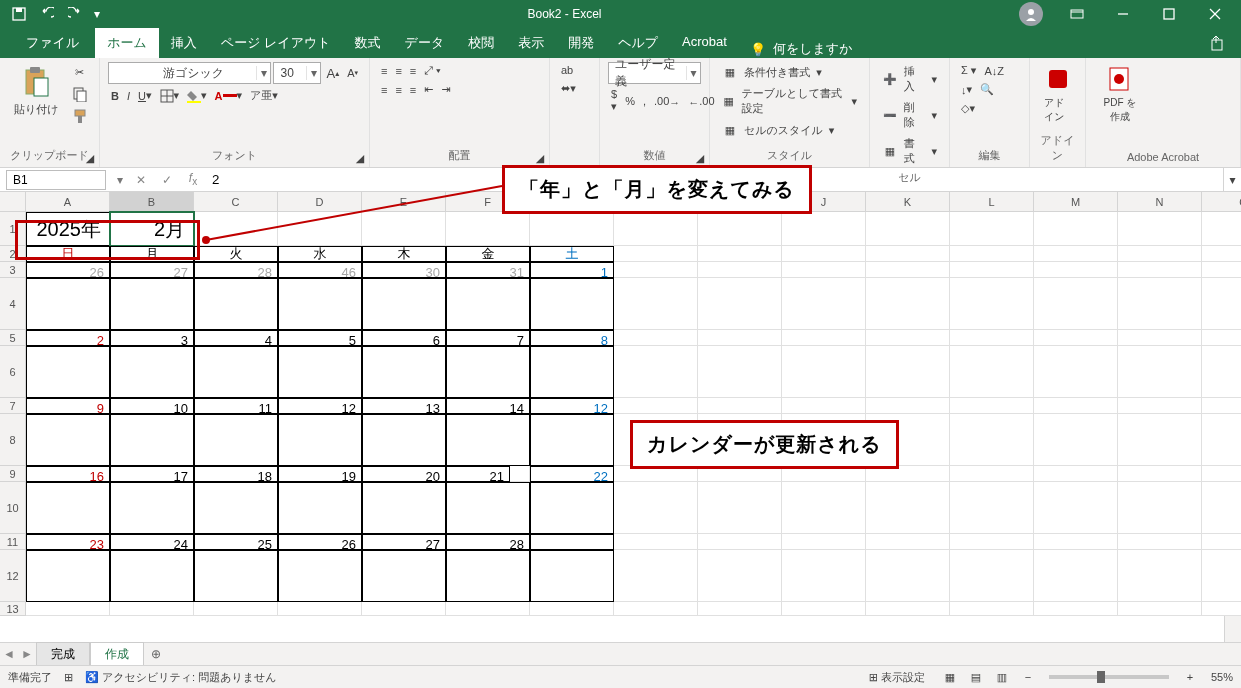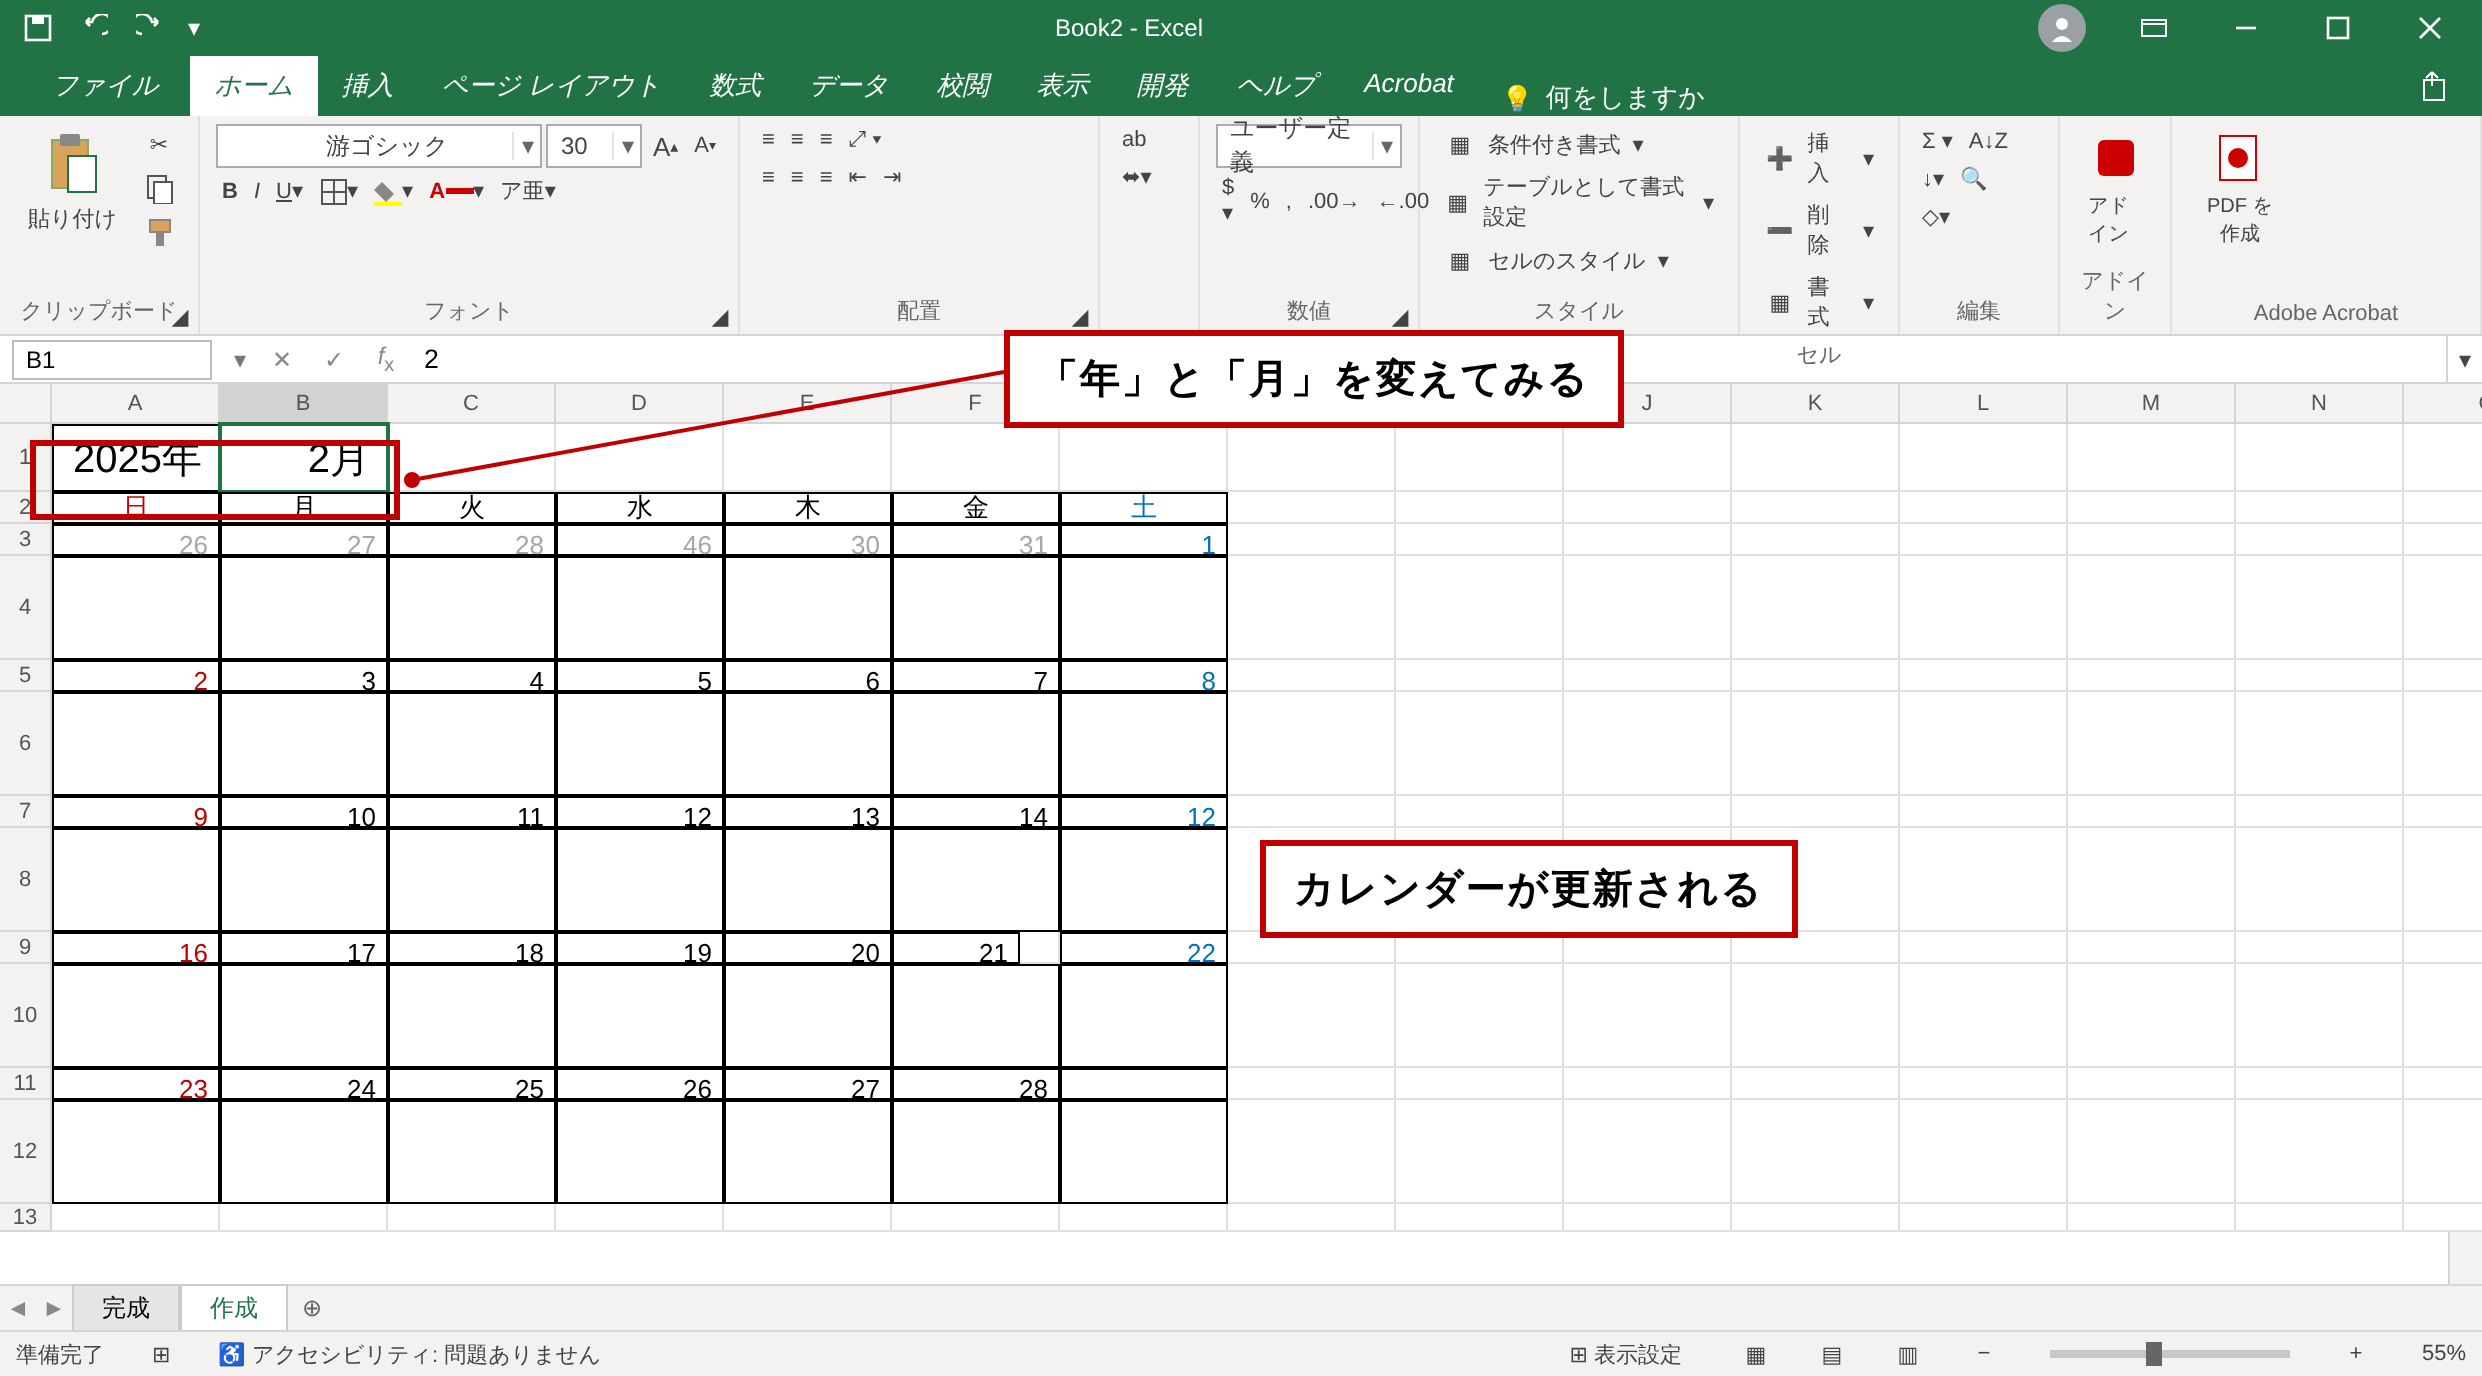--- a/index.html
+++ b/index.html
@@ -9,21 +9,21 @@
   .titlebar { height: 28px; background: #217346; display: flex; align-items: center; color: #fff; font-size: 12px; }
   .qat { display: flex; align-items: center; gap: 2px; padding: 0 6px; }
   .qat .qbtn { width: 26px; height: 22px; display:flex; align-items:center; justify-content:center; cursor:pointer; }
   .title-center { flex:1; text-align:center; }
   .title-right { display:flex; align-items:center; gap:2px; padding-right:4px;}
   .win-btn { width:44px; height:28px; display:flex;align-items:center;justify-content:center; cursor:pointer;}
   .avatar { width:24px;height:24px;border-radius:50%;background:#9aa0a6;display:flex;align-items:center;justify-content:center;margin-right:10px;}
 
   
   .tabs { height: 30px; background:#217346; display:flex; align-items:flex-end; color:#fff; font-size:13px; padding-left:10px;}
-  .tab { padding: 6px 12px 6px; cursor:pointer;font-style:italic; }
+  .tab { padding: 6px 12px 6px; cursor:pointer; }
   .tab.file { padding-left:16px; padding-right:16px;}
   .tab.active { background:#fff; color:#217346; font-weight:500;}
   .tell-me { display:flex; align-items:center; gap:6px; padding:0 12px; color:#fff;}
   .share-icon { margin-left:auto; padding:0 14px; display:flex; align-items:center; height:30px; cursor:pointer;}
 
   
   .ribbon { height: 110px; background:#f3f2f1; border-bottom:1px solid #d4d4d4; display:flex; font-size:11px; color:#444; position:relative;}
   .group { border-right:1px solid #e1e1e1; padding:4px 8px 0; display:flex; flex-direction:column; position:relative;}
   .group-body { flex:1; display:flex; align-items:flex-start; gap:4px; }
   .group-label { text-align:center; font-size:11px; color:#666; padding:2px 0 4px; position:relative;}
@@ -69,21 +69,21 @@
   .red-box { position:absolute; border:3px solid #c00000; }
 
   
   .sheet-strip { position:absolute; left:0; right:0; bottom:23px; height:23px; background:#f3f2f1; border-top:1px solid #d4d4d4; display:flex; align-items:center; font-size:12px;}
   .nav-btn { width:18px; height:100%; display:flex;align-items:center;justify-content:center; color:#888; cursor:pointer;}
   .sheet-tab { padding:3px 14px; border:1px solid #ccc; border-bottom:none; background:#e6e6e6; cursor:pointer; margin-top:2px;}
   .sheet-tab.active { background:#fff; border-bottom:2px solid #217346; color:#217346; font-weight:500;}
   .add-sheet { width:24px; text-align:center; cursor:pointer; color:#666;}
 
   
-  .status-bar { position:absolute; left:0; right:0; bottom:0; height:23px; background:#f3f2f1; border-top:1px solid #d4d4d4; display:flex; align-items:center; font-size:11px; color:#444; padding:0 8px;gap:12px;}
+  .status-bar { position:absolute; left:0; right:0; bottom:0; height:23px; background:#f3f2f1; border-top:1px solid #d4d4d4; display:flex; align-items:center; font-size:11px; color:#444; padding:0 8px;}
   .status-bar .sp { flex:1;}
   .view-btn { width:26px; height:18px; display:flex;align-items:center;justify-content:center; cursor:pointer; border:1px solid transparent;}
   .zoom-slider { width:120px; height:4px; background:#c8c8c8; position:relative; margin:0 8px;}
   .zoom-slider .thumb { position:absolute; top:-4px; width:8px; height:12px; background:#666; left:40%;}
 
   svg { display:block;}
 </style>
 </head>
 <body>
 

